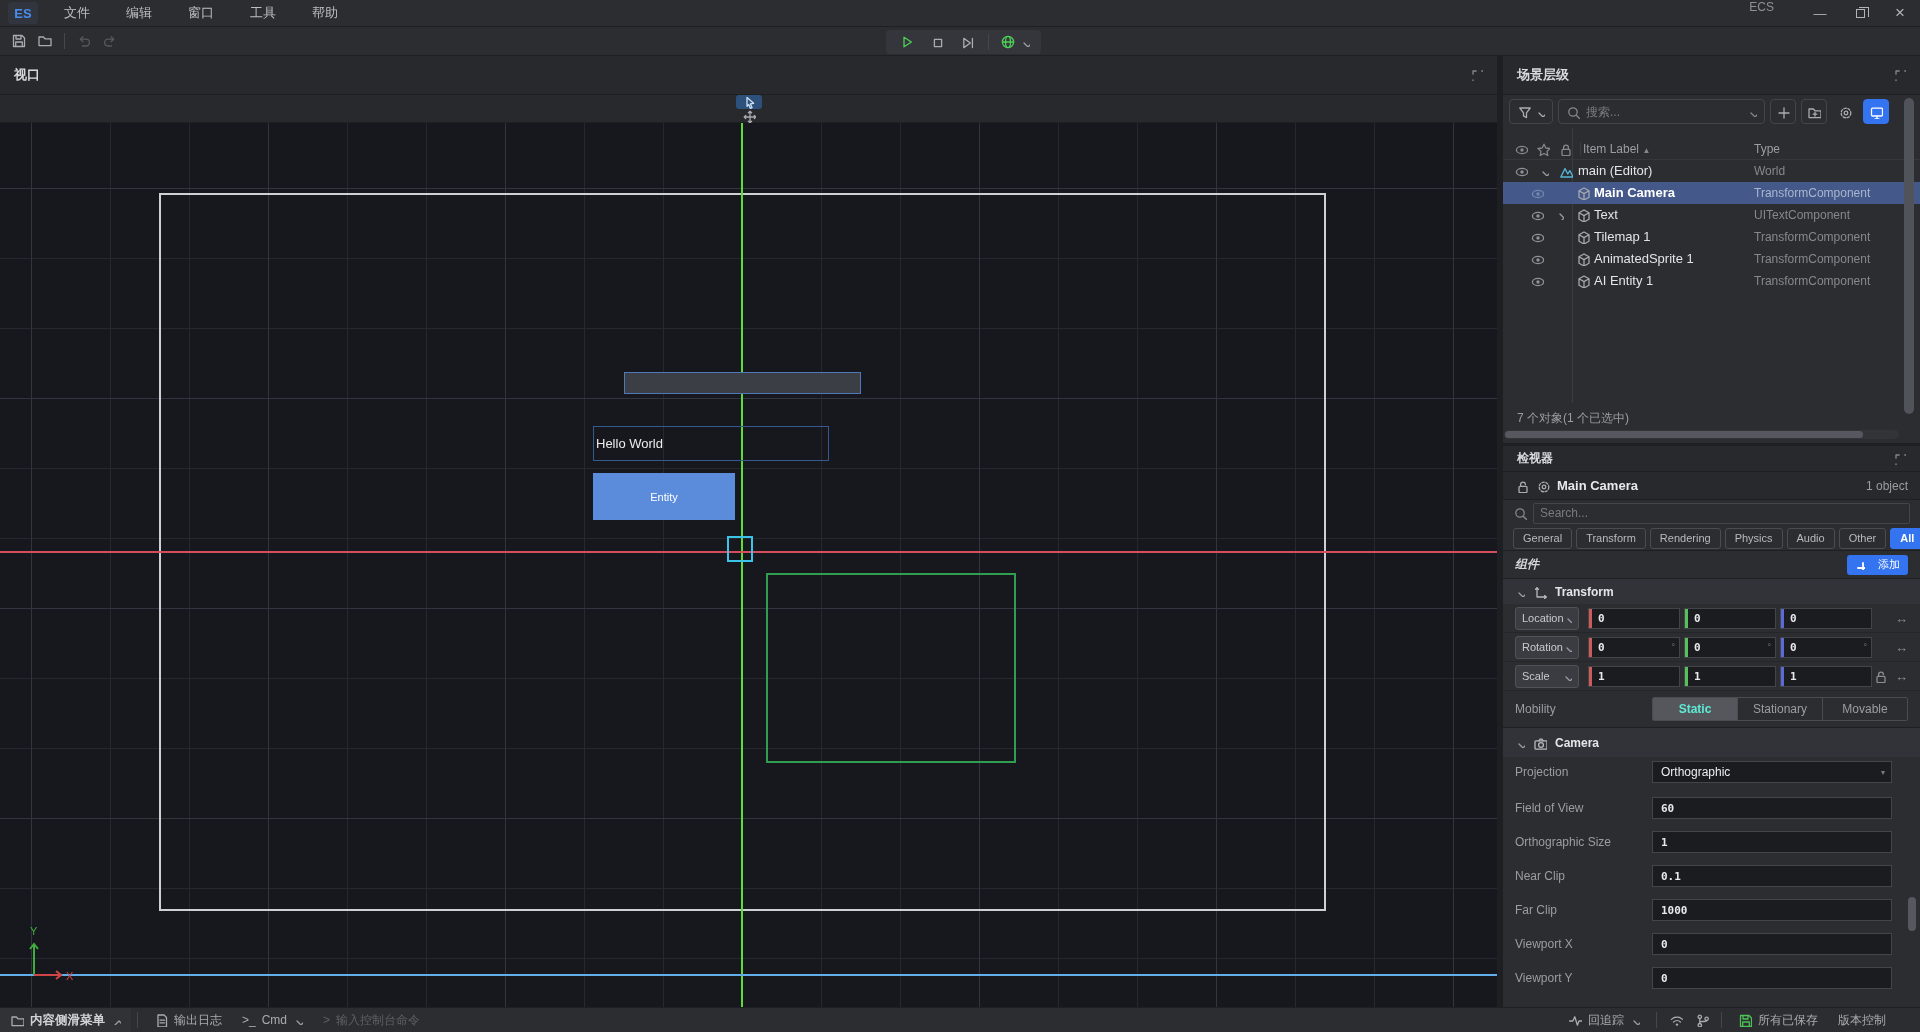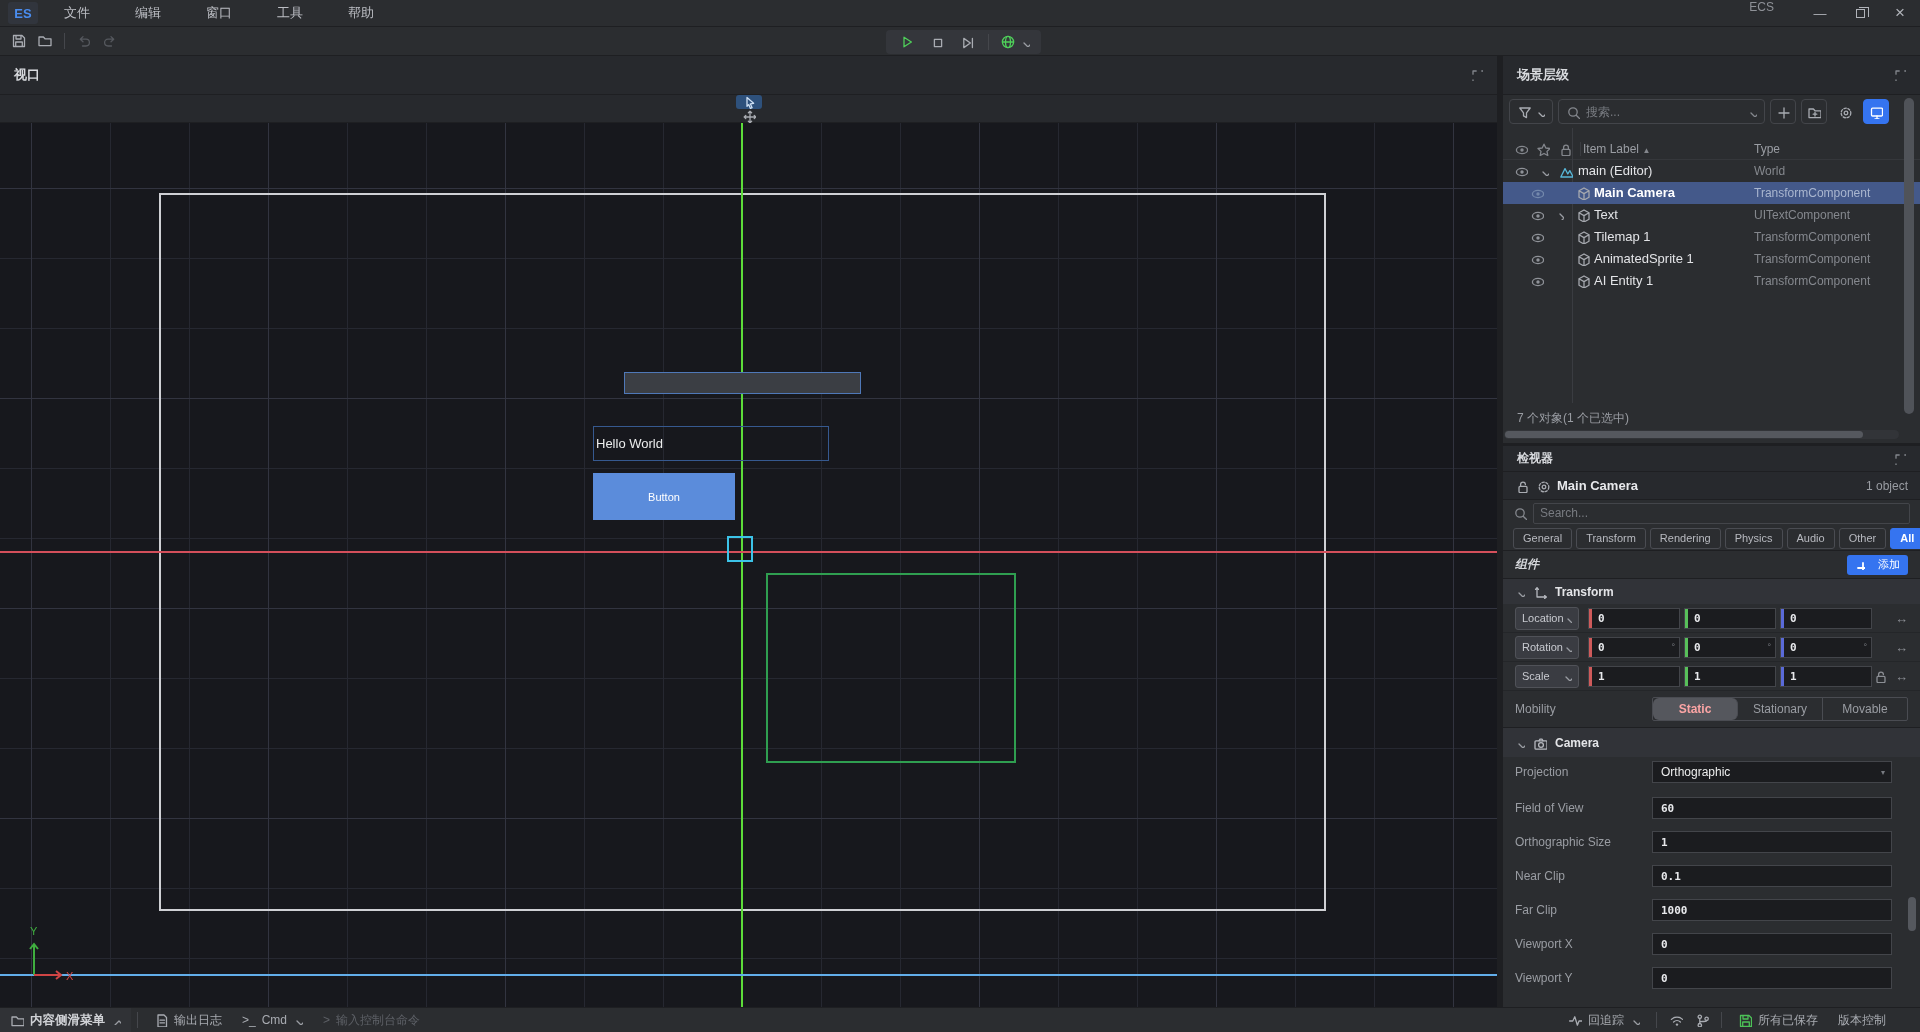--- a/index.html
+++ b/index.html
@@ -10,21 +10,21 @@
     --grid1:#262831; --grid2:#323440;
   }
   *{margin:0;padding:0;box-sizing:border-box;font-family:"Liberation Sans","DejaVu Sans",sans-serif;}
   html,body{width:1920px;height:1032px;overflow:hidden;background:var(--bg3);color:var(--tx);}
   .ic{display:block;stroke:currentColor;fill:none;stroke-width:1.3;stroke-linecap:round;stroke-linejoin:round;}
   .i10{width:10px;height:10px}.i12{width:12px;height:12px}.i14{width:14px;height:14px}.i16{width:16px;height:16px}
   
   #titlebar{height:27px;background:var(--bg);display:flex;align-items:center;border-bottom:1px solid var(--bg3);}
   .logo{margin-left:8px;width:30px;height:22px;background:#31353d;border-radius:3px;display:flex;align-items:center;justify-content:center;
         color:#4a8df0;font-weight:bold;font-size:13px;}
-  .menus{display:flex;gap:37px;margin-left:22px;font-size:13px;color:var(--tx);}
+  .menus{display:flex;gap:28px;margin-left:22px;font-size:13px;color:var(--tx);}
   .menus span{padding:0 4px;cursor:default;}
   .tb-right{margin-left:auto;display:flex;align-items:flex-start;gap:0;color:#8e9197;}
   .tb-right .ecs{font-size:12px;margin-right:26px;color:#8e9197;}
   .winbtn{width:40px;height:26px;display:flex;align-items:center;justify-content:center;font-size:13px;color:#b0b3b9;}
   .winbtn .maxbox{width:9px;height:9px;border:1px solid #b0b3b9;position:relative;}
   .winbtn .maxbox:before{content:"";position:absolute;left:2px;top:-3px;width:9px;height:9px;border:1px solid #b0b3b9;border-left:none;border-bottom:none;}
   
   #toolbar{height:29px;background:var(--bg);display:flex;align-items:center;border-bottom:1px solid var(--bg3);position:relative;}
   .tbtn{width:26px;height:24px;display:flex;align-items:center;justify-content:center;color:#a9acb2;border-radius:3px;}
   .tbtn.dis{color:#55585e;}
@@ -129,21 +129,21 @@
   .tin input{width:100%;background:transparent;border:none;outline:none;color:var(--txb);
              font-family:"DejaVu Sans Mono",monospace;font-size:11px;font-weight:bold;padding-left:9px;}
   .tin .unit{position:absolute;right:4px;font-size:9px;color:#787b81;}
   .rowicons{margin-left:auto;display:flex;align-items:center;gap:8px;color:#8b8e94;}
   .lr{font-size:13px;color:#8b8e94;}
   .mobrow{height:36px;display:flex;align-items:center;padding:0 12px;}
   .moblabel{width:137px;font-size:12px;color:#9a9da3;}
   .seg{display:flex;flex:1;height:24px;border:1px solid #4a4c52;border-radius:2px;overflow:hidden;}
   .seg div{flex:1;display:flex;align-items:center;justify-content:center;font-size:12px;color:#9a9da3;border-right:1px solid #4a4c52;}
   .seg div:last-child{border-right:none;}
-  .seg div.on{background:#55575d;color:#fca5a5;font-weight:bold;border-radius:6px;}
+  .seg div.on{background:#55575d;color:#5eead4;font-weight:bold;}
   .frow{display:flex;align-items:center;padding:0 12px;}
   .frow .flabel{width:137px;font-size:12px;color:#9a9da3;}
   .fctrl{position:relative;width:240px;height:22px;background:var(--input);border:1px solid var(--bd);display:flex;align-items:center;}
   .fctrl input{width:100%;background:transparent;border:none;outline:none;color:var(--txb);
                font-family:"DejaVu Sans Mono",monospace;font-size:11px;font-weight:bold;padding-left:8px;}
   .fctrl.drop .val{font-family:"Liberation Sans",sans-serif;font-size:12px;color:#eceded;padding-left:8px;font-weight:normal;}
   .fctrl .darr{position:absolute;right:6px;font-size:8px;color:#787b81;}
   .ivscroll{position:absolute;right:4px;top:451px;width:8px;height:60px;background:transparent;}
   .ivscroll .thumb{width:8px;height:34px;background:#55585e;border-radius:4px;}
   
@@ -478,21 +478,21 @@
     <div id="vp-canvas">
       <div class="cam-frame"></div>
       <div class="gline-v"></div>
       <div class="rline-h"></div>
       <div class="bline-h"></div>
       <div class="obj-bar"></div>
       <div class="obj-text">
           <span>Hello World</span>
         </div>
       <div class="obj-btn">
-          <span>Button</span>
+          <span>Entity</span>
         </div>
       <div class="obj-selbox"></div>
       <div class="obj-grect"></div>
       <svg id="gizmo" viewBox="0 0 80 70">
         <text x="16" y="16" fill="#3fae3f" font-size="11" stroke="none">Y</text>
         <path d="M20 56 V26 M16 30 L20 25 L24 30" stroke="#3fae3f" fill="none" stroke-width="2"></path>
         <path d="M20 56 H46 M42 52 L47 56 L42 60" stroke="#d04545" fill="none" stroke-width="2"></path>
         <text x="52" y="61" fill="#d04545" font-size="11" stroke="none">X</text>
       </svg>
     </div>

